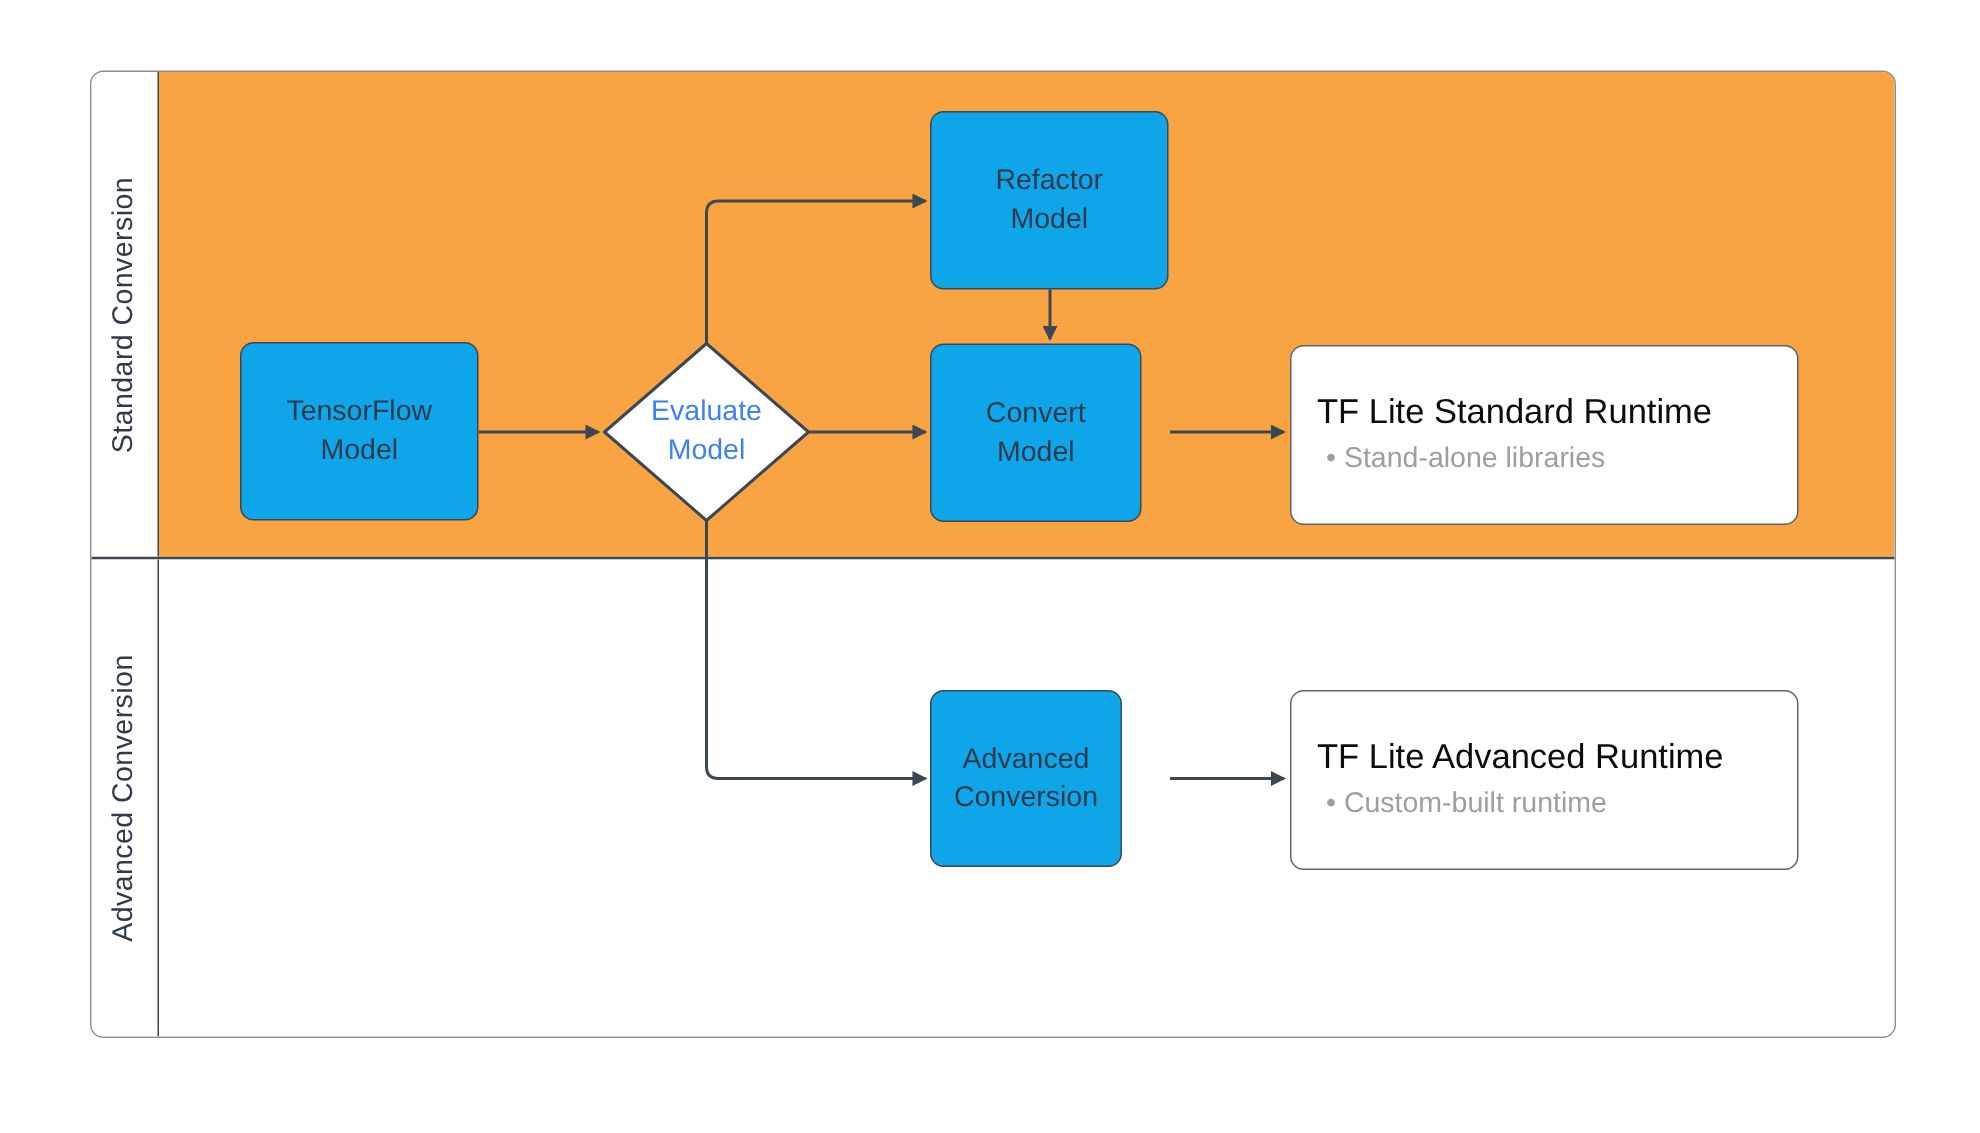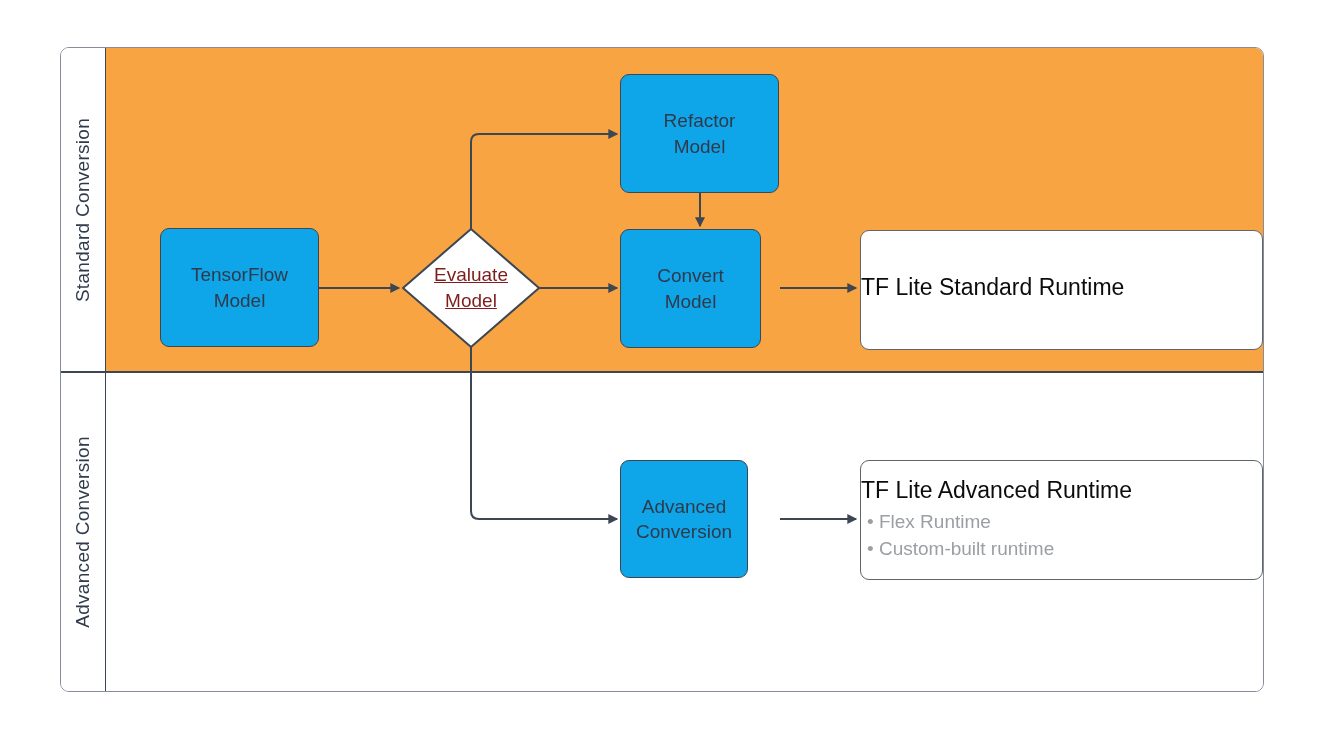--- a/index.html
+++ b/index.html
@@ -40,29 +40,30 @@
     line-height: 1.32; white-space: pre-line;
   }
   #n-tensorflow { left: 160px; top: 228px; width: 159px; height: 119px; text-align: center; }
   #n-refactor   { left: 620px; top: 74px;  width: 159px; height: 119px; }
   #n-convert    { left: 620px; top: 229px; width: 141px; height: 119px; }
   #n-advconv    { left: 620px; top: 460px; width: 128px; height: 118px; }
 
   .diamond-label {
     position: absolute; left: 403px; top: 229px; width: 136px; height: 117px;
     display: flex; align-items: center; justify-content: center;
-    text-align: center; font-size: 19px; color: #7f1d1d;
-    line-height: 1.32; white-space: pre-line; text-decoration: underline;
+    text-align: center; font-size: 19px; color: #3b82f6;
+    line-height: 1.32; white-space: pre-line;
   }
 
   
   .runtime {
-    position: absolute; width: 403px; height: 120px; background: #ffffff;
+    position: absolute; width: 339px; height: 120px; background: #ffffff;
     border: 1.3px solid #60646b; border-radius: 9px;
     display: flex; flex-direction: column; justify-content: center;
+    padding-left: 17px;
   }
   #n-stdrt { left: 860px; top: 230px; }
   #n-advrt { left: 860px; top: 460px; }
   .rt-title { font-size: 23px; color: #0c0c0c; margin-bottom: 5px; }
   .rt-bullet { font-size: 19px; color: #9b9ea3; line-height: 1.42; padding-left: 6px; }
   .rt-bullet::before { content: "\2022\00a0"; }
 </style>
 </head>
 <body>
 
@@ -106,22 +107,22 @@
 Model</div>
 
 <div class="node" id="n-refactor">Refactor
 Model</div>
 
 <div class="node" id="n-convert">Convert
 Model</div>
 
 <div class="runtime" id="n-stdrt">
   <div class="rt-title">TF Lite Standard Runtime</div>
+  <div class="rt-bullet">Stand-alone libraries</div>
 </div>
 
 <div class="node" id="n-advconv">Advanced
 Conversion</div>
 
 <div class="runtime" id="n-advrt">
   <div class="rt-title">TF Lite Advanced Runtime</div>
-  <div class="rt-bullet">Flex Runtime</div>
   <div class="rt-bullet">Custom-built runtime</div>
 </div>
 
 </body></html>

